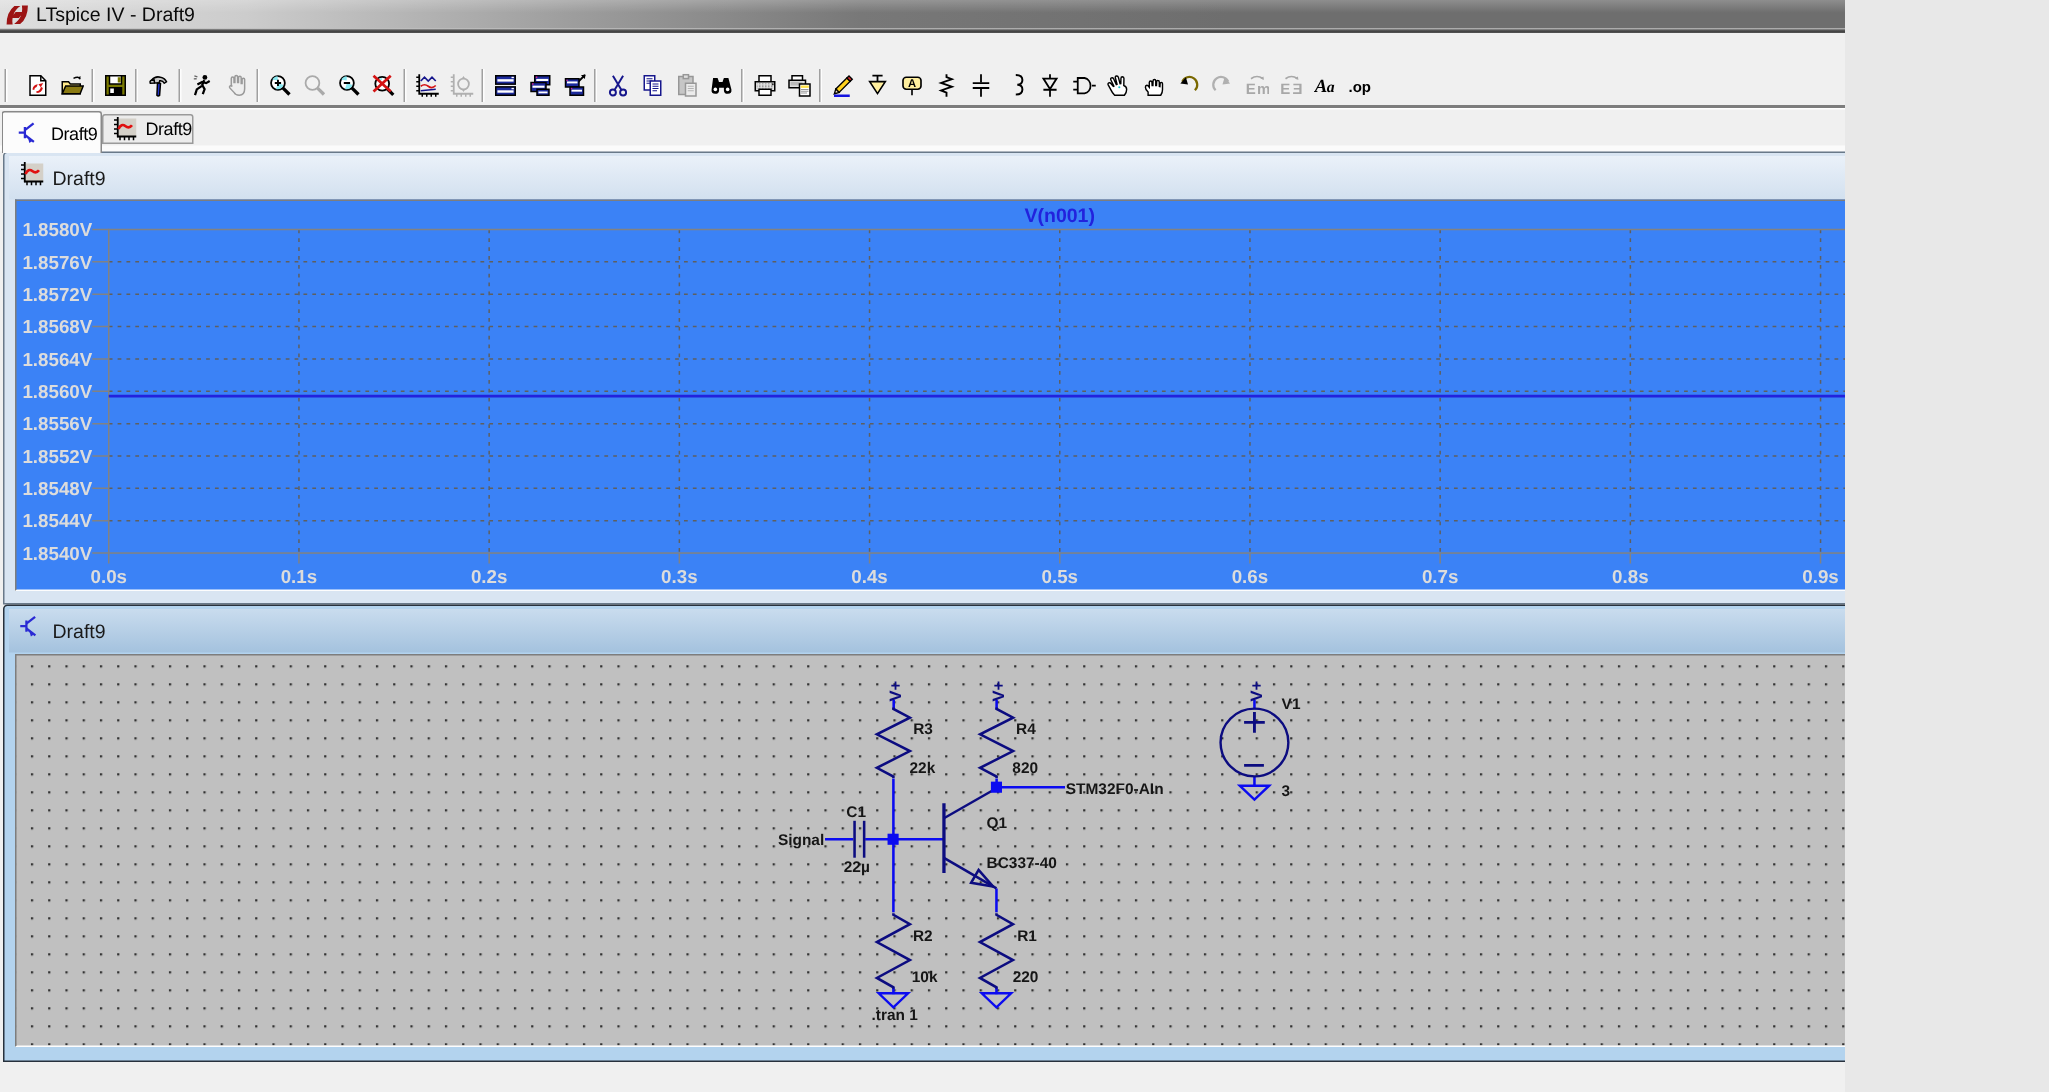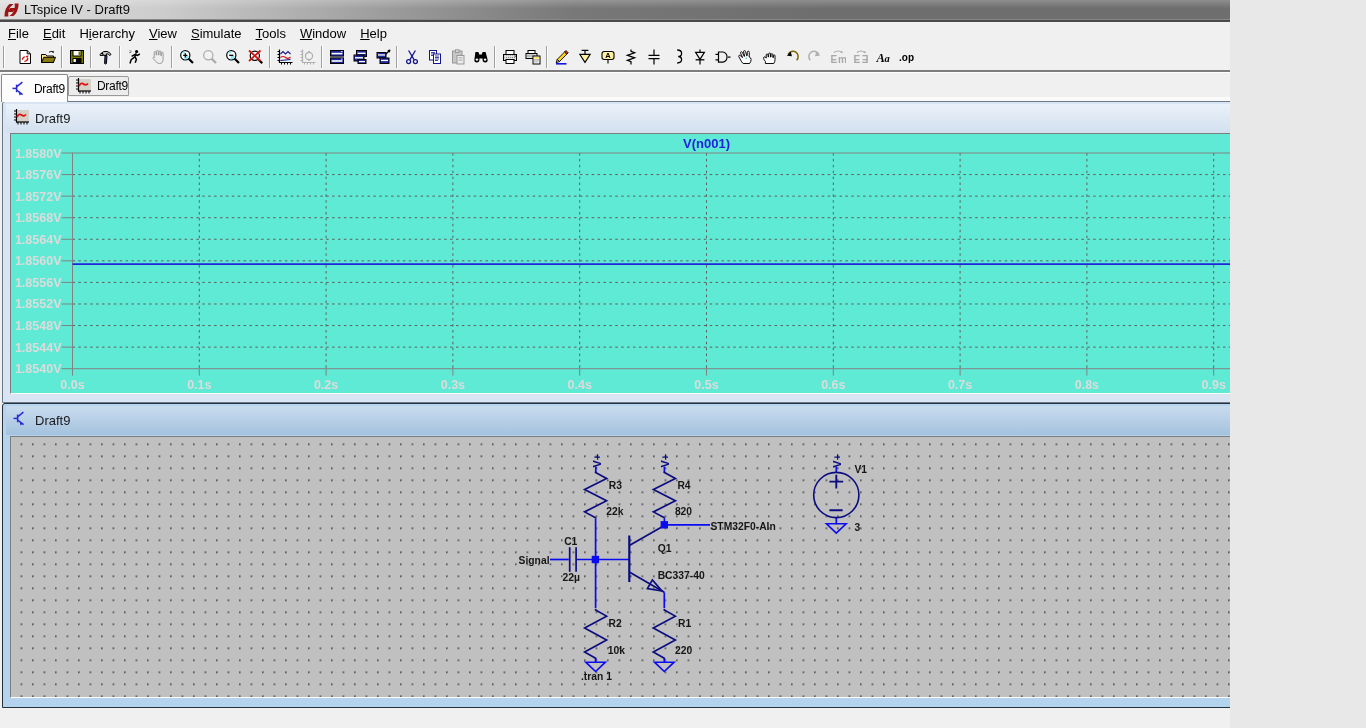--- a/index.html
+++ b/index.html
@@ -54,21 +54,21 @@
   .cw-title .ctext{font-size:13px;color:#1a1a1a;}
   .cw-btns{position:absolute;top:9px;right:8px;display:flex;gap:3px;}
   .cbtn{width:29px;height:16px;border-radius:2px;display:flex;align-items:center;justify-content:center;}
   .cbtn.blue{background:linear-gradient(to bottom,#dfebf9 0%,#d2e2f4 48%,#b9cfe7 52%,#c2d6ec 100%);
      border:1px solid #7a93b2;box-shadow:inset 0 0 0 1px rgba(255,255,255,.7);}
   .cbtn.red{background:linear-gradient(to bottom,#dc8a70 0%,#d0735a 48%,#ae3f20 52%,#bc4f2e 100%);
      border:1px solid #571b0e;box-shadow:inset 0 0 0 1px rgba(255,255,255,.35);}
   .cw-client{position:absolute;left:7px;right:7px;
      border-top:1px solid #7d7d7d;border-left:1px solid #7d7d7d;
      border-bottom:1px solid #fdfdfd;border-right:1px solid #fdfdfd;}
-  .cw.wave .cw-client{top:31px;bottom:8px;background:#5eead4;}
+  .cw.wave .cw-client{top:31px;bottom:8px;background:#3b82f6;}
   .cw.schem .cw-client{top:32px;bottom:9px;background:#c0c0c0;}
   .cw-client svg{display:block;}
 </style>
 </head>
 <body>
 
 <div class="app">
 
   <div class="titlebar">
     <span class="app-icon">
@@ -95,30 +95,20 @@
       </div>
       <div class="wbtn close">
         <svg width="13" height="11" viewBox="0 0 13 11">
           <path d="M1.5,0 L6.5,4 L11.5,0 L13,1.5 L8.3,5.5 L13,9.5 L11.5,11 L6.5,7 L1.5,11 L0,9.5 L4.7,5.5 L0,1.5 Z" fill="#fff" stroke="#5a2a1a" stroke-width="0.7"></path>
         </svg>
       </div>
     </div>
   </div>
   <div class="titlebar-sep"></div>
 
-  <div class="menubar" id="menubar">
-      <div class="menu-item"><u>F</u>ile</div>
-      <div class="menu-item"><u>E</u>dit</div>
-      <div class="menu-item">H<u>i</u>erarchy</div>
-      <div class="menu-item"><u>V</u>iew</div>
-      <div class="menu-item"><u>S</u>imulate</div>
-      <div class="menu-item"><u>T</u>ools</div>
-      <div class="menu-item"><u>W</u>indow</div>
-      <div class="menu-item"><u>H</u>elp</div>
-    </div>
 
   <div class="toolbar" id="toolbar">
       <div class="tb-grip"></div>
       <div class="tb-btn">
         <svg width="16" height="16" viewBox="0 0 16 16">
           <path d="M3,1.5 h7.2 l3.3,3.3 V14.5 H3 Z" fill="#fff" stroke="#000"></path>
           <path d="M10.2,1.5 v3.3 h3.3" fill="none" stroke="#000"></path>
           <path d="M4.6,10.6 Q5.2,7.6 8.2,7.2 L7.4,9 Q5.9,9.3 5.8,11 Z" fill="#d41414"></path>
           <path d="M7.2,11.9 Q9.8,11.6 10.3,8.8 L11.6,9.6 Q10.8,12.8 7.4,13 Z" fill="#d41414"></path>
           <path d="M8.6,7.1 L11.8,6.4 L10.2,9.2 Z" fill="#d41414"></path>

